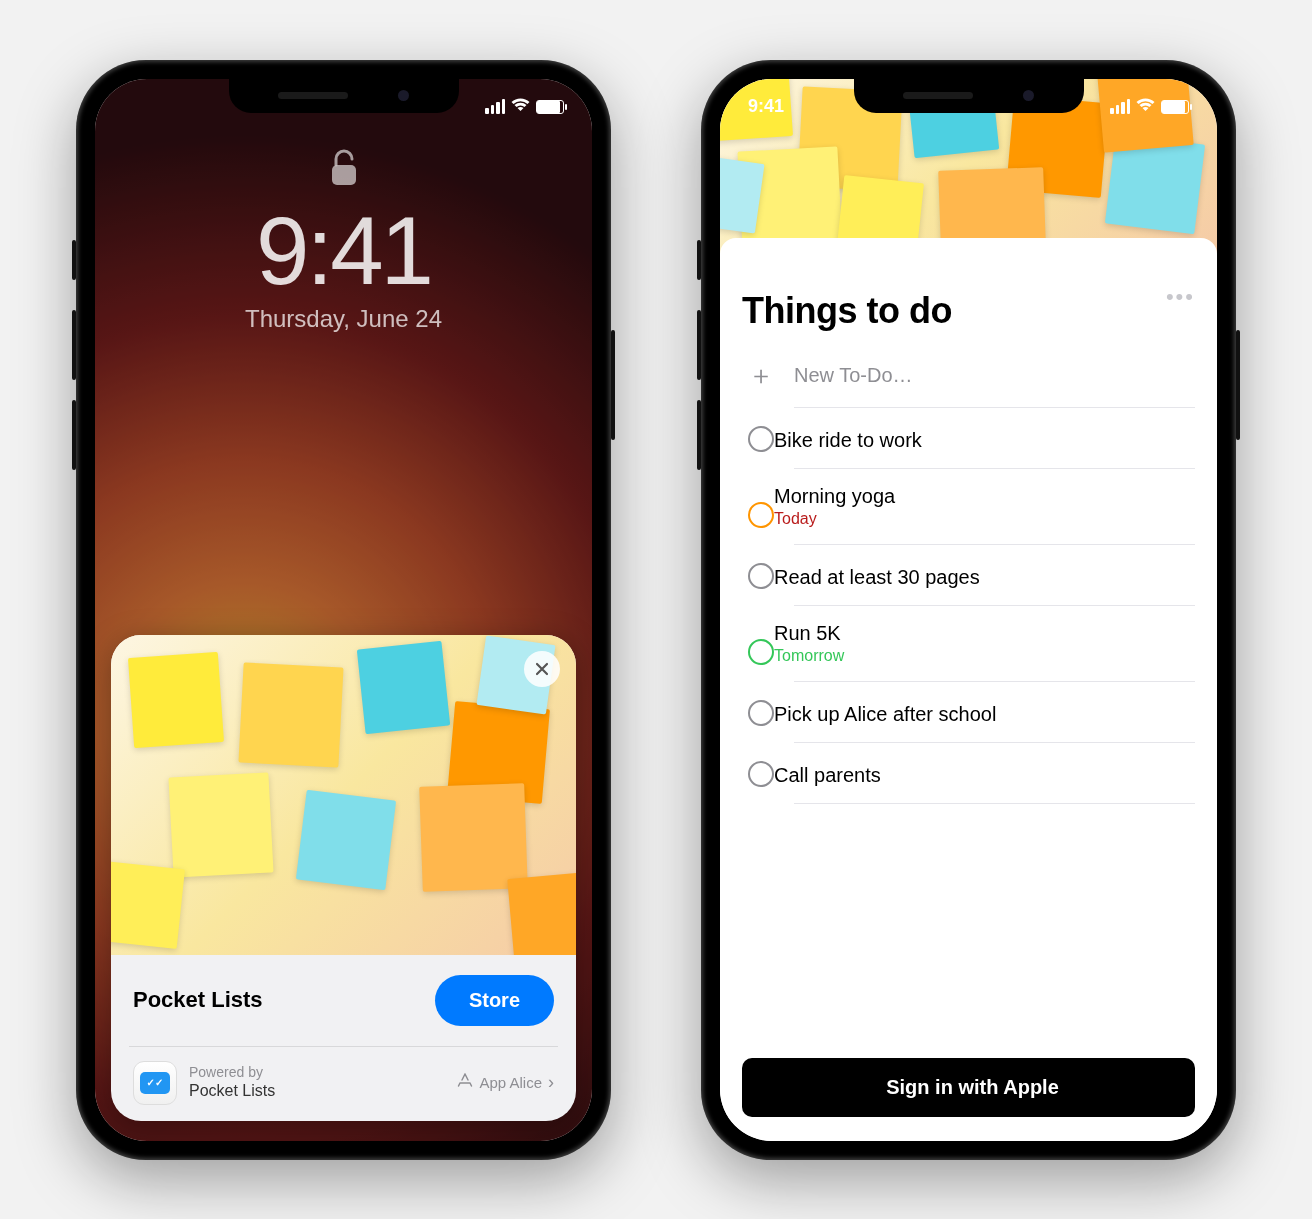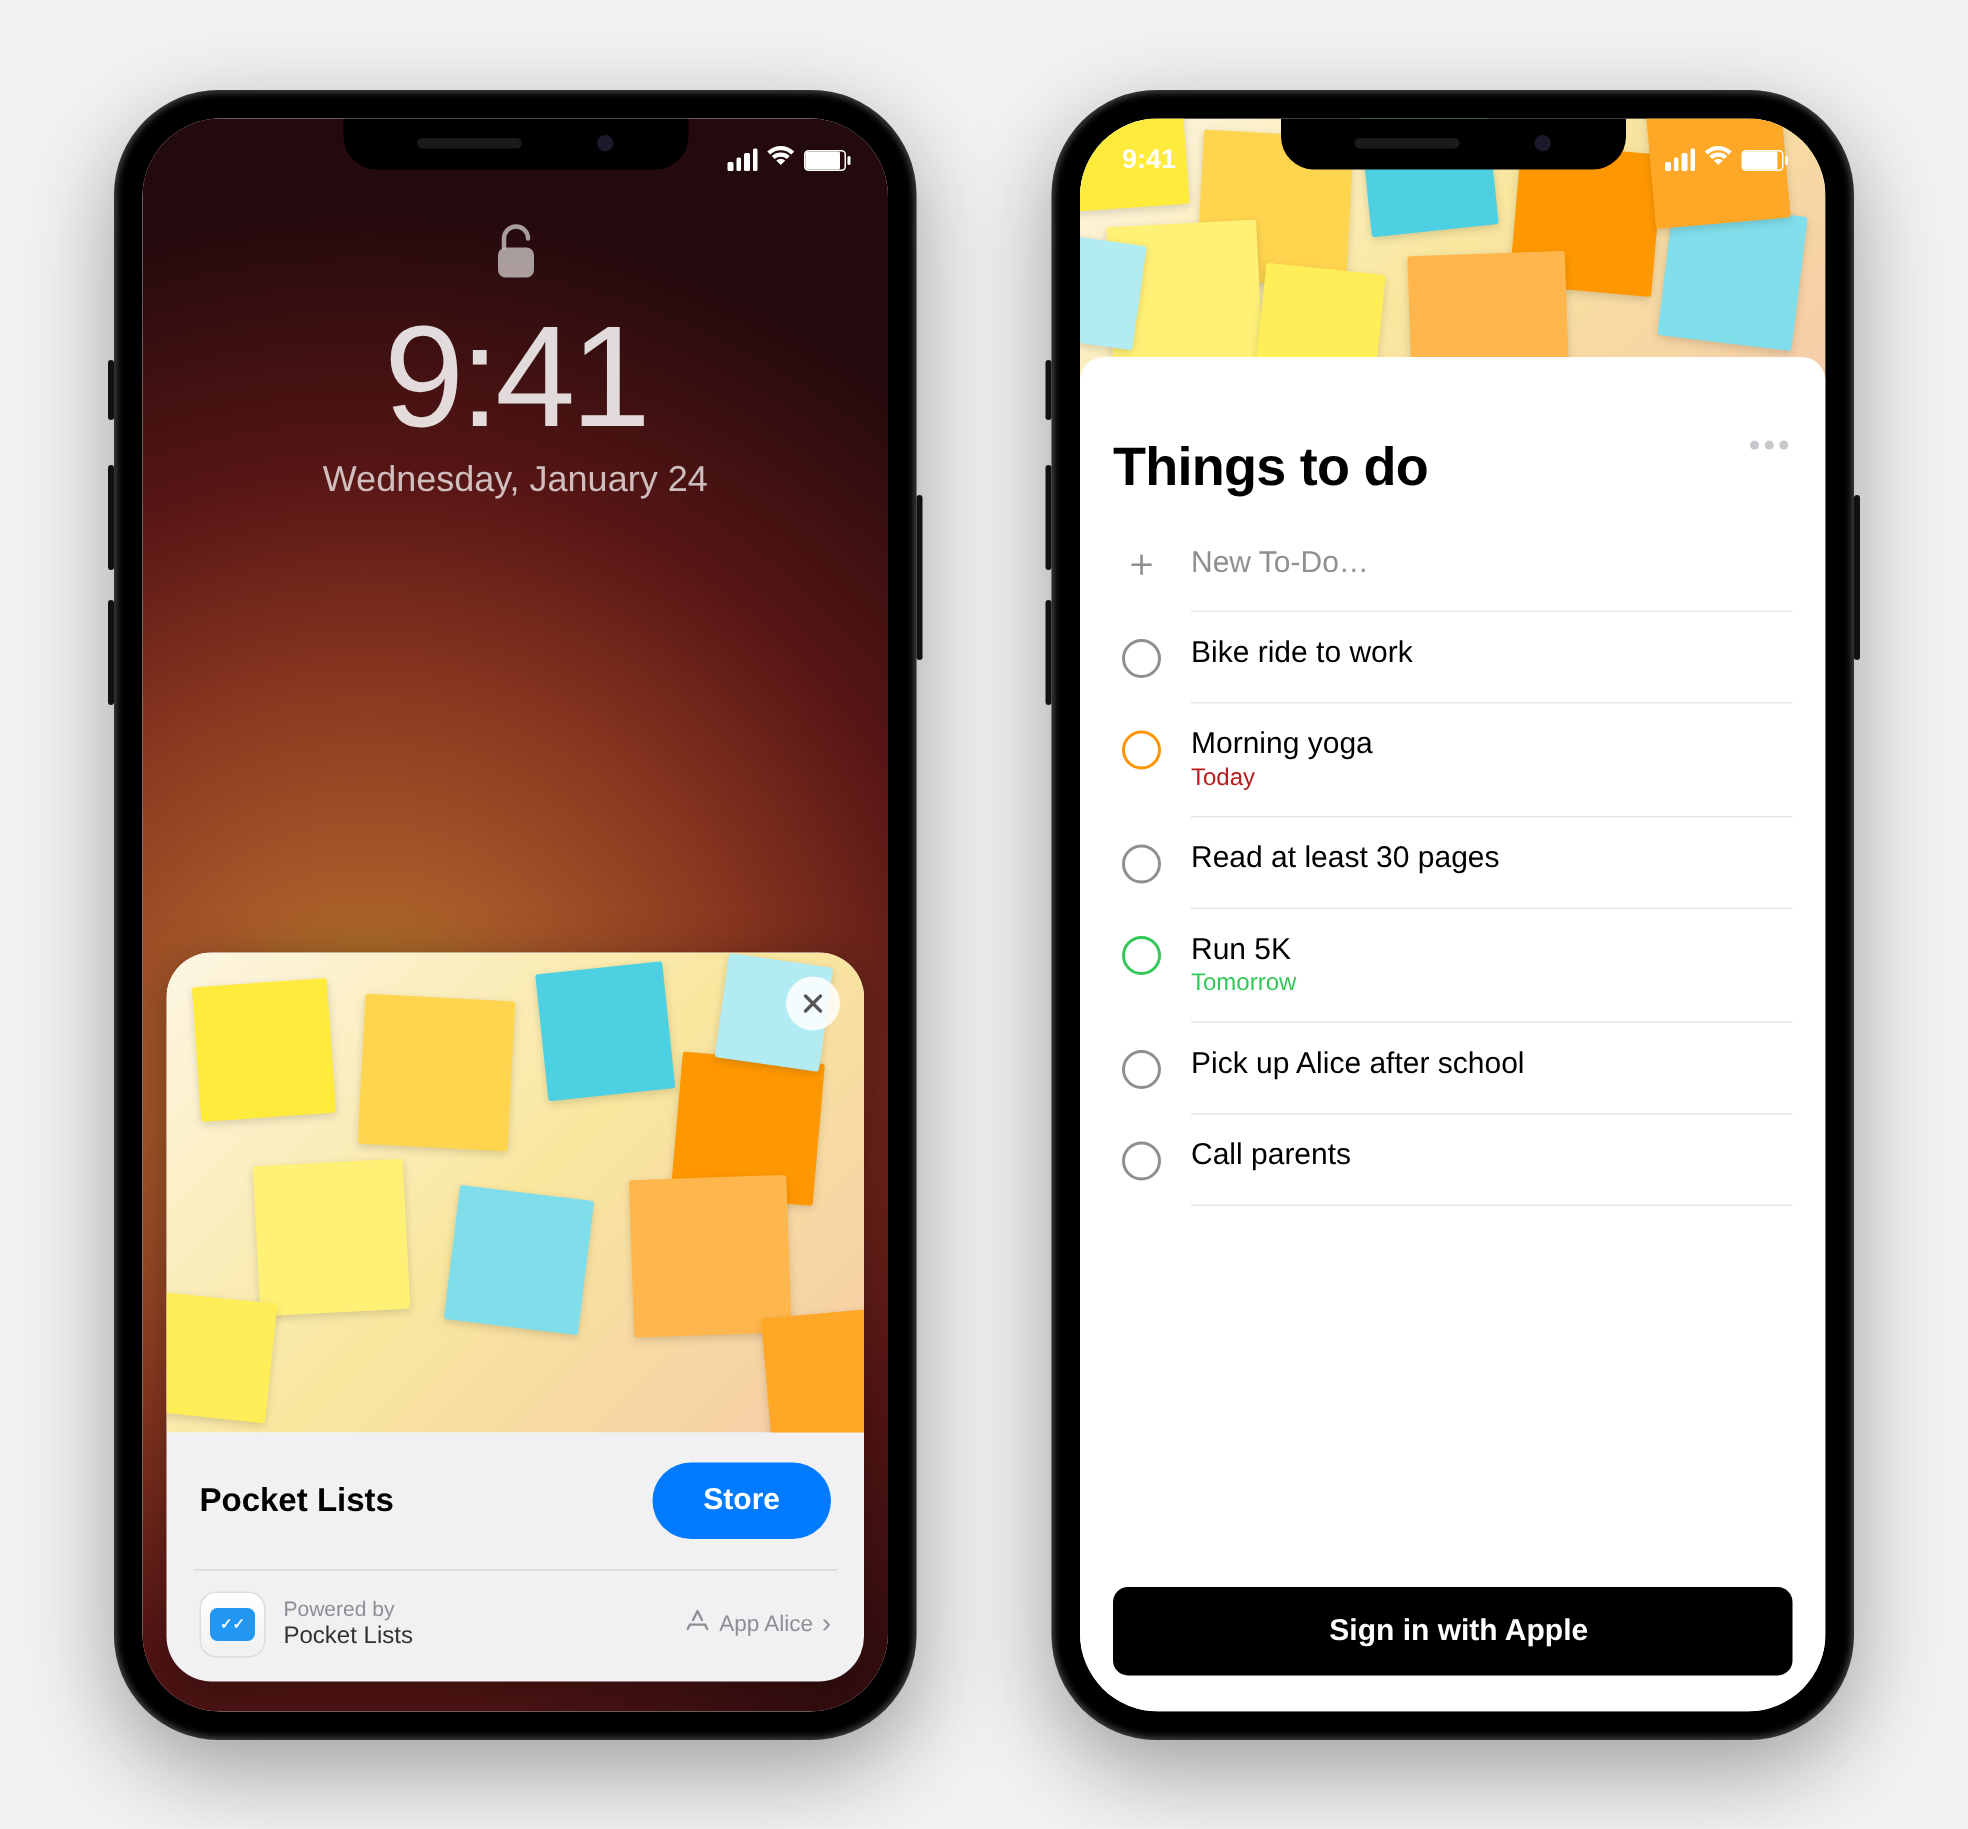--- a/index.html
+++ b/index.html
@@ -66,21 +66,21 @@
   .todo-screen { width:100%; height:100%; background:#fff; display:flex; flex-direction:column; }
   .hero-strip { height: 175px; position:relative; overflow:hidden; }
   .list-panel { flex:1; background:#fff; border-radius: 16px 16px 0 0; margin-top:-16px; padding: 24px 22px 0; display:flex; flex-direction:column; position:relative; z-index:5; }
   .list-header { display:flex; align-items:center; justify-content:space-between; margin-bottom: 12px; }
   .list-title { font-size: 36px; font-weight: 800; color:#000; letter-spacing:-0.5px;margin-top:28px; }
   .more-dots { color:#c7c7cc; font-size:22px; letter-spacing:2px; cursor:pointer; }
   .new-row { display:flex; align-items:center; gap:20px; padding: 14px 6px; color:#8e8e93; }
   .plus-ic { font-size: 26px; font-weight:300; width:26px; text-align:center; }
   .new-text { font-size:20px; }
   .divider { height:1px; background:#e5e5ea; margin-left:52px; }
-  .todo-row { display:flex; align-items:flex-start; gap:20px; padding: 16px 6px; }
+  .todo-row { display:flex; align-items:flex-end; padding: 16px 6px; }
   .circle { width:26px; height:26px; border:2.5px solid #8e8e93; border-radius:50%; flex-shrink:0; margin-top:2px; cursor:pointer; }
   .circle.orange { border-color:#ff9500; }
   .circle.green { border-color:#34c759; }
   .todo-text { font-size:20px; color:#000; font-weight:500; }
   .todo-sub { font-size:16px; margin-top:2px; }
   .todo-sub.orange { color:#b91c1c; }
   .todo-sub.green { color:#34c759; }
   .signin-btn { margin: auto 0 24px; background:#000; color:#fff; border:none; border-radius:10px; padding:18px; font-size:20px; font-weight:600; display:flex; align-items:center; justify-content:center; gap:8px; cursor:pointer; }
   .apple-logo { font-size:20px; }
 
@@ -130,21 +130,21 @@
     <div class="lockscreen-bg">
       <div class="lock-overlay"></div>
       <div class="lock-content">
         <span class="lock-icon">
           <svg width="30" height="38" viewBox="0 0 30 38">
               <path d="M7 16 V10 a8 8 0 0 1 16 0" stroke="rgba(255,255,255,0.8)" stroke-width="3" fill="none" stroke-linecap="round"></path>
               <rect x="3" y="16" width="24" height="20" rx="5" fill="rgba(255,255,255,0.8)"></rect>
             </svg>
         </span>
         <div class="lock-time">9:41</div>
-        <div class="lock-date">Wednesday, January 24</div>
+        <div class="lock-date">Thursday, June 24</div>
       </div>
 
       <div class="appclip-card">
         <div class="appclip-hero">
           <div class="sticky-bg">
             <div class="sticky-note n1"></div>
               <div class="sticky-note n2"></div>
               <div class="sticky-note n3"></div>
             <div class="sticky-note n4"></div>
               <div class="sticky-note n5"></div>

